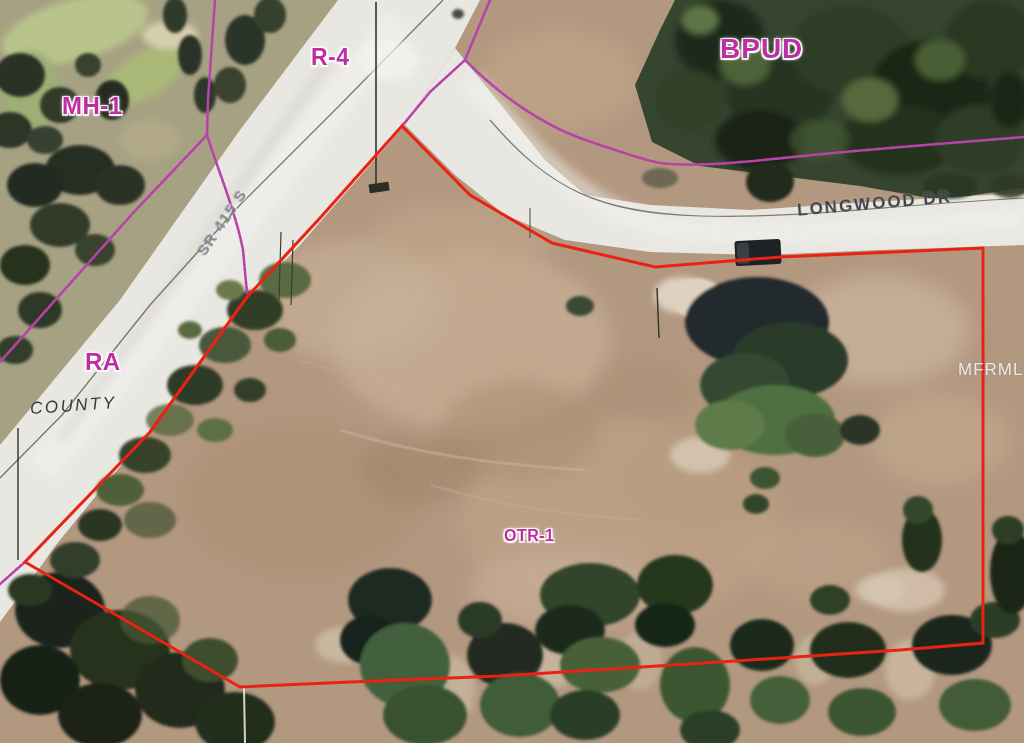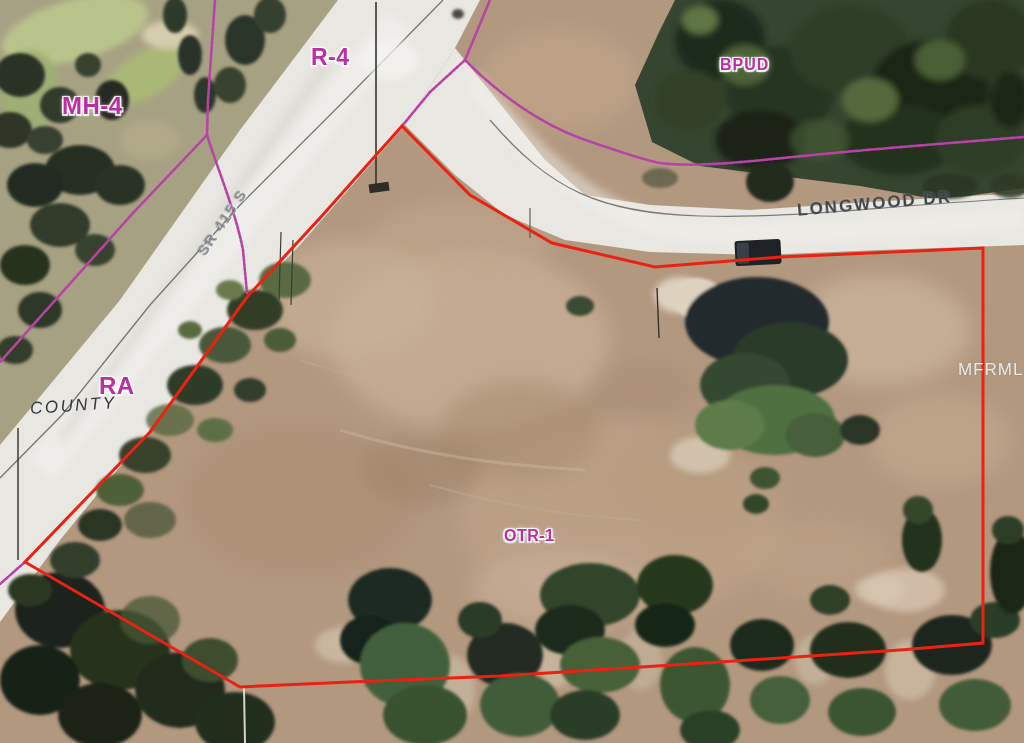--- a/index.html
+++ b/index.html
@@ -255,24 +255,24 @@
     <path d="M207,135 C218,170 235,210 243,250 L247,293"></path>
     <path d="M490,0 L465,60"></path>
     <path d="M465,60 L430,92 L402,126"></path>
     <path d="M465,60 C505,100 545,125 580,138 C620,152 645,160 660,163 C700,168 760,160 793,157 C860,150 950,143 1024,137"></path>
     <path d="M25,562 L0,584"></path>
   </g>
 
   <path d="M402,126 L470,195 L552,243 L655,267 L780,257 L983,248 L983,643 L900,650 L720,662 L500,676 L350,682 L240,687 L25,562 L150,432 L247,297 L320,218 Z" fill="none" stroke="#ea2213" stroke-width="3" stroke-linejoin="miter"></path>
 </svg>
 
-  <div class="label zlabel" style="left:62px;top:92px;font-size:24px;">MH-4</div>
+  <div class="label zlabel" style="left:62px;top:92px;font-size:24px;">MH-1</div>
   <div class="label zlabel" style="left:311px;top:44px;text-align:center;">R-4</div>
-  <div class="label zlabel" style="left:720px;top:33px;font-size:16px;letter-spacing:1px;margin-top:23px;">BPUD</div>
-  <div class="label zlabel" style="left:99px;top:348px;font-size:24px;margin-top:24px;">RA</div>
+  <div class="label zlabel" style="left:720px;top:33px;font-size:28px;letter-spacing:1px;">BPUD</div>
+  <div class="label zlabel" style="left:85px;top:348px;font-size:24px;">RA</div>
   <div class="label zlabel" style="left:504px;top:527px;font-size:16px;">OTR-1</div>
 
   <div class="label road-emboss" style="left:222px;top:222px;transform:translate(-50%,-50%) rotate(-56deg);">SR 415 S</div>
   <div class="label county" style="left:30px;top:396px;">COUNTY</div>
   <div class="label road-dark" style="left:797px;top:194px;transform:rotate(-5deg);">LONGWOOD DR</div>
 
   <div class="label watermark" style="left:958px;top:360px;">MFRMLS</div>
 </div>
 
 </body></html>

